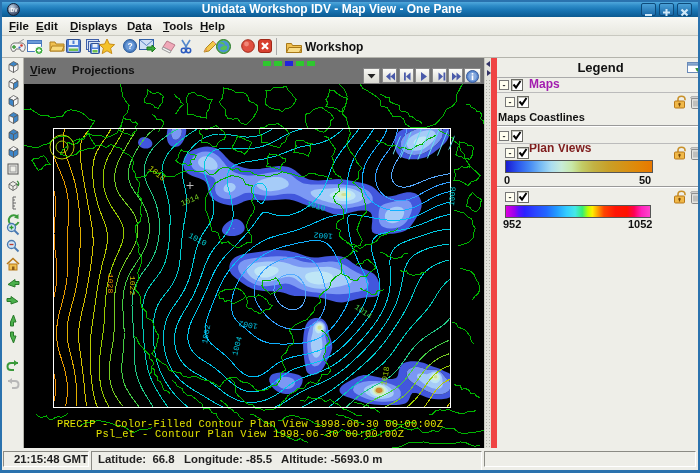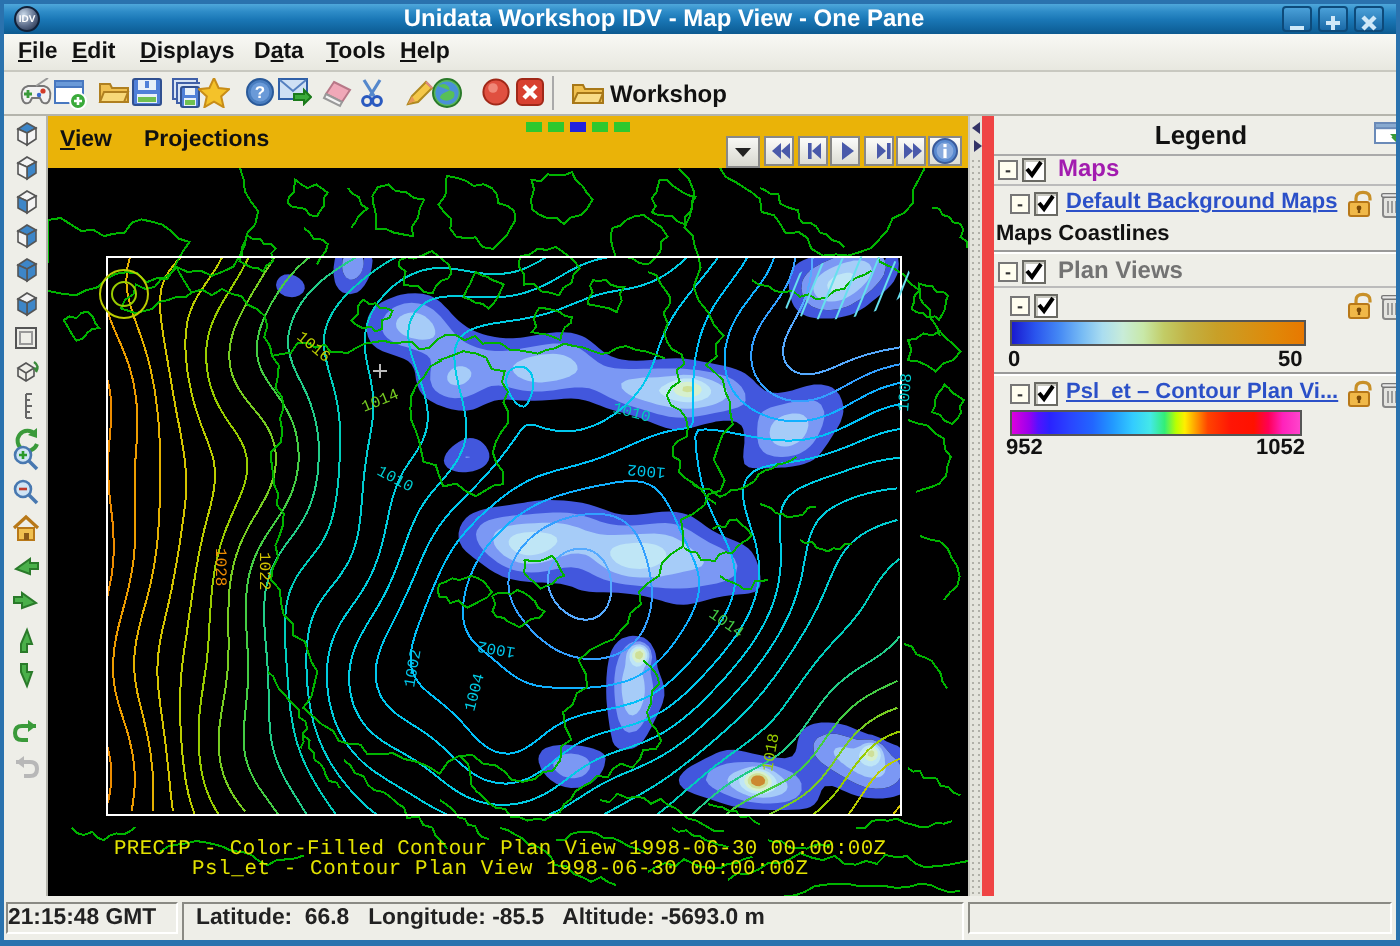--- a/index.html
+++ b/index.html
@@ -194,21 +194,21 @@
     <div style="position:absolute;left:3px;top:300px;width:16px;height:16px"><svg width="16" height="16" viewBox="0 0 16 16" style="">
         <path d="M13 5 H6 Q2.5 5 2.5 8.5 Q2.5 12 6 12 H9" fill="none" stroke="#3a9a3a" stroke-width="2"></path>
         <path d="M13 5 L9 2 9 8Z" fill="#3a9a3a"></path>
       </svg></div>
     <div style="position:absolute;left:3px;top:318px;width:16px;height:16px"><svg width="16" height="16" viewBox="0 0 16 16" style="">
         <path d="M3 5 H10 Q13.5 5 13.5 8.5 Q13.5 12 10 12 H7" fill="none" stroke="#b8b8b8" stroke-width="2"></path>
         <path d="M3 5 L7 2 7 8Z" fill="#b8b8b8"></path>
       </svg></div>
 </div>
 
-<div class="abs" style="left:24px;top:58px;width:460px;height:26px;background:#eab308">
+<div class="abs" style="left:24px;top:58px;width:460px;height:26px;background:#737373">
   <div style="font:bold 11.5px/24px 'Liberation Sans';color:#111">
     <span style="position:absolute;left:6px"><u>V</u>iew</span>
     <span style="position:absolute;left:48px">Pro<u>j</u>ections</span>
   </div>
 
   <div class="abs" style="left:239px;top:3px;width:54px;height:5px">
     <div class="abs" style="left:0;width:8px;height:5px;background:#2ec82e"></div>
     <div class="abs" style="left:11px;width:8px;height:5px;background:#2ec82e"></div>
     <div class="abs" style="left:22px;width:8px;height:5px;background:#2222dd"></div>
     <div class="abs" style="left:33px;width:8px;height:5px;background:#2ec82e"></div>
@@ -490,21 +490,20 @@
       </svg>
     </div>
   <div class="abs" style="left:32px;top:18px;font:bold 12px/17px 'Liberation Sans';color:#a21caf">Maps</div>
   <div class="abs" style="left:0;top:34px;width:207px;height:1px;background:#bbb"></div>
   <div style="position:absolute;left:8px;top:39px;width:10px;height:10px;background:#fffef0;border:1px solid #777;font:bold 9px/8px 'Liberation Sans';text-align:center;color:#333">-</div>
     <div style="position:absolute;left:20px;top:38px;width:12px;height:12px;background:#fff;border:1px solid #6a6a64;box-shadow:inset 1px 1px 0 #c8c8c0">
       <svg width="10" height="10" viewBox="0 0 10 10" style="position:absolute;left:0;top:0">
         <path d="M1.5 4.5 L4 7.5 L8.5 1" fill="none" stroke="#000" stroke-width="2"></path>
       </svg>
     </div>
-  <div class="abs" style="left:36px;top:35px;font:bold 11px/17px 'Liberation Sans';letter-spacing:0px;color:#2b50c8;text-decoration:underline;white-space:nowrap">Default Background Maps</div>
   <div class="abs" style="left:175px;top:37px"><svg width="15" height="14" viewBox="0 0 15 14" style="">
         <path d="M6 6 V4.2 Q6 1.2 9.5 1.2 Q13 1.2 13 4.2 V5.2" fill="none" stroke="#c89028" stroke-width="1.6"></path>
         <rect x="2.5" y="6" width="10" height="7" rx="1" fill="#f0b848" stroke="#b87818"></rect>
         <circle cx="7.5" cy="9" r="1.2" fill="#7a4a08"></circle>
         <path d="M7.5 9.5 V11.5" stroke="#7a4a08" stroke-width="1.2"></path>
       </svg></div>
   <div class="abs" style="left:193px;top:37px"><svg width="12" height="14" viewBox="0 0 12 14" style="">
         <rect x="1.5" y="3.5" width="9" height="10" rx="1.2" fill="#e4e4e0" stroke="#888"></rect>
         <rect x="0.8" y="1.8" width="10.4" height="1.8" rx="0.8" fill="#e8e8e8" stroke="#777" stroke-width="0.7"></rect>
         <path d="M4 5.5 V11.5 M6 5.5 V11.5 M8 5.5 V11.5" stroke="#888" stroke-width="0.8"></path>
@@ -512,21 +511,21 @@
   <div class="abs" style="left:1px;top:53px;font:bold 11px/13px 'Liberation Sans';color:#111">Maps Coastlines</div>
   <div class="abs" style="left:0;top:67px;width:207px;height:1px;background:#999"></div>
   <div class="abs" style="left:0;top:68px;width:207px;height:1px;background:#fff"></div>
 
   <div style="position:absolute;left:2px;top:73px;width:10px;height:10px;background:#fffef0;border:1px solid #777;font:bold 9px/8px 'Liberation Sans';text-align:center;color:#333">-</div>
     <div style="position:absolute;left:14px;top:72px;width:12px;height:12px;background:#fff;border:1px solid #6a6a64;box-shadow:inset 1px 1px 0 #c8c8c0">
       <svg width="10" height="10" viewBox="0 0 10 10" style="position:absolute;left:0;top:0">
         <path d="M1.5 4.5 L4 7.5 L8.5 1" fill="none" stroke="#000" stroke-width="2"></path>
       </svg>
     </div>
-  <div class="abs" style="left:32px;top:69px;font:bold 12px/17px 'Liberation Sans';color:#737373">Plan Views</div>
+  <div class="abs" style="left:32px;top:82px;font:bold 12px/17px 'Liberation Sans';color:#7f1d1d">Plan Views</div>
   <div class="abs" style="left:0;top:85px;width:207px;height:1px;background:#bbb"></div>
   <div style="position:absolute;left:8px;top:90px;width:10px;height:10px;background:#fffef0;border:1px solid #777;font:bold 9px/8px 'Liberation Sans';text-align:center;color:#333">-</div>
     <div style="position:absolute;left:20px;top:89px;width:12px;height:12px;background:#fff;border:1px solid #6a6a64;box-shadow:inset 1px 1px 0 #c8c8c0">
       <svg width="10" height="10" viewBox="0 0 10 10" style="position:absolute;left:0;top:0">
         <path d="M1.5 4.5 L4 7.5 L8.5 1" fill="none" stroke="#000" stroke-width="2"></path>
       </svg>
     </div>
   <div class="abs" style="left:175px;top:88px"><svg width="15" height="14" viewBox="0 0 15 14" style="">
         <path d="M6 6 V4.2 Q6 1.2 9.5 1.2 Q13 1.2 13 4.2 V5.2" fill="none" stroke="#c89028" stroke-width="1.6"></path>
         <rect x="2.5" y="6" width="10" height="7" rx="1" fill="#f0b848" stroke="#b87818"></rect>
@@ -542,34 +541,33 @@
   <div class="abs" style="left:7px;top:116px;font:bold 11px/12px 'Liberation Sans';color:#111">0</div>
   <div class="abs" style="left:142px;top:116px;font:bold 11px/12px 'Liberation Sans';color:#111">50</div>
   <div class="abs" style="left:0;top:128px;width:207px;height:1px;background:#999"></div>
   <div class="abs" style="left:0;top:129px;width:207px;height:1px;background:#fff"></div>
   <div style="position:absolute;left:8px;top:134px;width:10px;height:10px;background:#fffef0;border:1px solid #777;font:bold 9px/8px 'Liberation Sans';text-align:center;color:#333">-</div>
     <div style="position:absolute;left:20px;top:133px;width:12px;height:12px;background:#fff;border:1px solid #6a6a64;box-shadow:inset 1px 1px 0 #c8c8c0">
       <svg width="10" height="10" viewBox="0 0 10 10" style="position:absolute;left:0;top:0">
         <path d="M1.5 4.5 L4 7.5 L8.5 1" fill="none" stroke="#000" stroke-width="2"></path>
       </svg>
     </div>
-  <div class="abs" style="left:36px;top:130px;font:bold 11px/17px 'Liberation Sans';letter-spacing:0px;color:#2b50c8;text-decoration:underline;white-space:nowrap">Psl_et – Contour Plan Vi...</div>
   <div class="abs" style="left:175px;top:132px"><svg width="15" height="14" viewBox="0 0 15 14" style="">
         <path d="M6 6 V4.2 Q6 1.2 9.5 1.2 Q13 1.2 13 4.2 V5.2" fill="none" stroke="#c89028" stroke-width="1.6"></path>
         <rect x="2.5" y="6" width="10" height="7" rx="1" fill="#f0b848" stroke="#b87818"></rect>
         <circle cx="7.5" cy="9" r="1.2" fill="#7a4a08"></circle>
         <path d="M7.5 9.5 V11.5" stroke="#7a4a08" stroke-width="1.2"></path>
       </svg></div>
   <div class="abs" style="left:193px;top:132px"><svg width="12" height="14" viewBox="0 0 12 14" style="">
         <rect x="1.5" y="3.5" width="9" height="10" rx="1.2" fill="#e4e4e0" stroke="#888"></rect>
         <rect x="0.8" y="1.8" width="10.4" height="1.8" rx="0.8" fill="#e8e8e8" stroke="#777" stroke-width="0.7"></rect>
         <path d="M4 5.5 V11.5 M6 5.5 V11.5 M8 5.5 V11.5" stroke="#888" stroke-width="0.8"></path>
       </svg></div>
   <div class="abs" style="left:8px;top:147px;width:146px;height:13px;background:linear-gradient(90deg,#dd00dd 0%,#9900ee 6%,#5511ff 9%,#2a22ff 13%,#2a44ff 20%,#2266ff 28%,#2299ff 35%,#33ccff 42%,#44e8e8 48%,#33ee77 53%,#bbff00 57%,#ffee00 60%,#ff9900 64%,#ff4400 68%,#ff1505 76%,#ff1100 84%,#ff0055 89%,#ff22bb 94%,#ff44cc 100%);border:1px solid #555"></div>
   <div class="abs" style="left:6px;top:160px;font:bold 11px/12px 'Liberation Sans';color:#111">952</div>
   <div class="abs" style="left:131px;top:160px;font:bold 11px/12px 'Liberation Sans';color:#111">1052</div>
 </div>
 
 <div class="abs" style="left:2px;top:448px;width:696px;height:22px;background:#eeeee8">
-  <div class="abs" style="left:1px;top:3px;width:86px;height:16px;border:1px solid;border-color:#8a8a84 #fff #fff #8a8a84;font:bold 11.4px/14px 'Liberation Sans';color:#222;text-align:left">21:15:48 GMT</div>
+  <div class="abs" style="left:1px;top:3px;width:86px;height:16px;border:1px solid;border-color:#8a8a84 #fff #fff #8a8a84;font:bold 11.4px/14px 'Liberation Sans';color:#222;text-align:right">21:15:48 GMT</div>
   <div class="abs" style="left:89px;top:3px;width:391px;height:32px;border:1px solid;border-color:#8a8a84 #fff #fff #8a8a84;font:bold 11.4px/14px 'Liberation Sans';color:#222"><span style="margin-left:6px">Latitude:&nbsp; 66.8&nbsp;&nbsp; Longitude: -85.5&nbsp;&nbsp; Altitude: -5693.0 m</span></div>
   <div class="abs" style="left:482px;top:3px;width:212px;height:16px;border:1px solid;border-color:#8a8a84 #fff #fff #8a8a84"></div>
 </div>
 
 </body></html>

